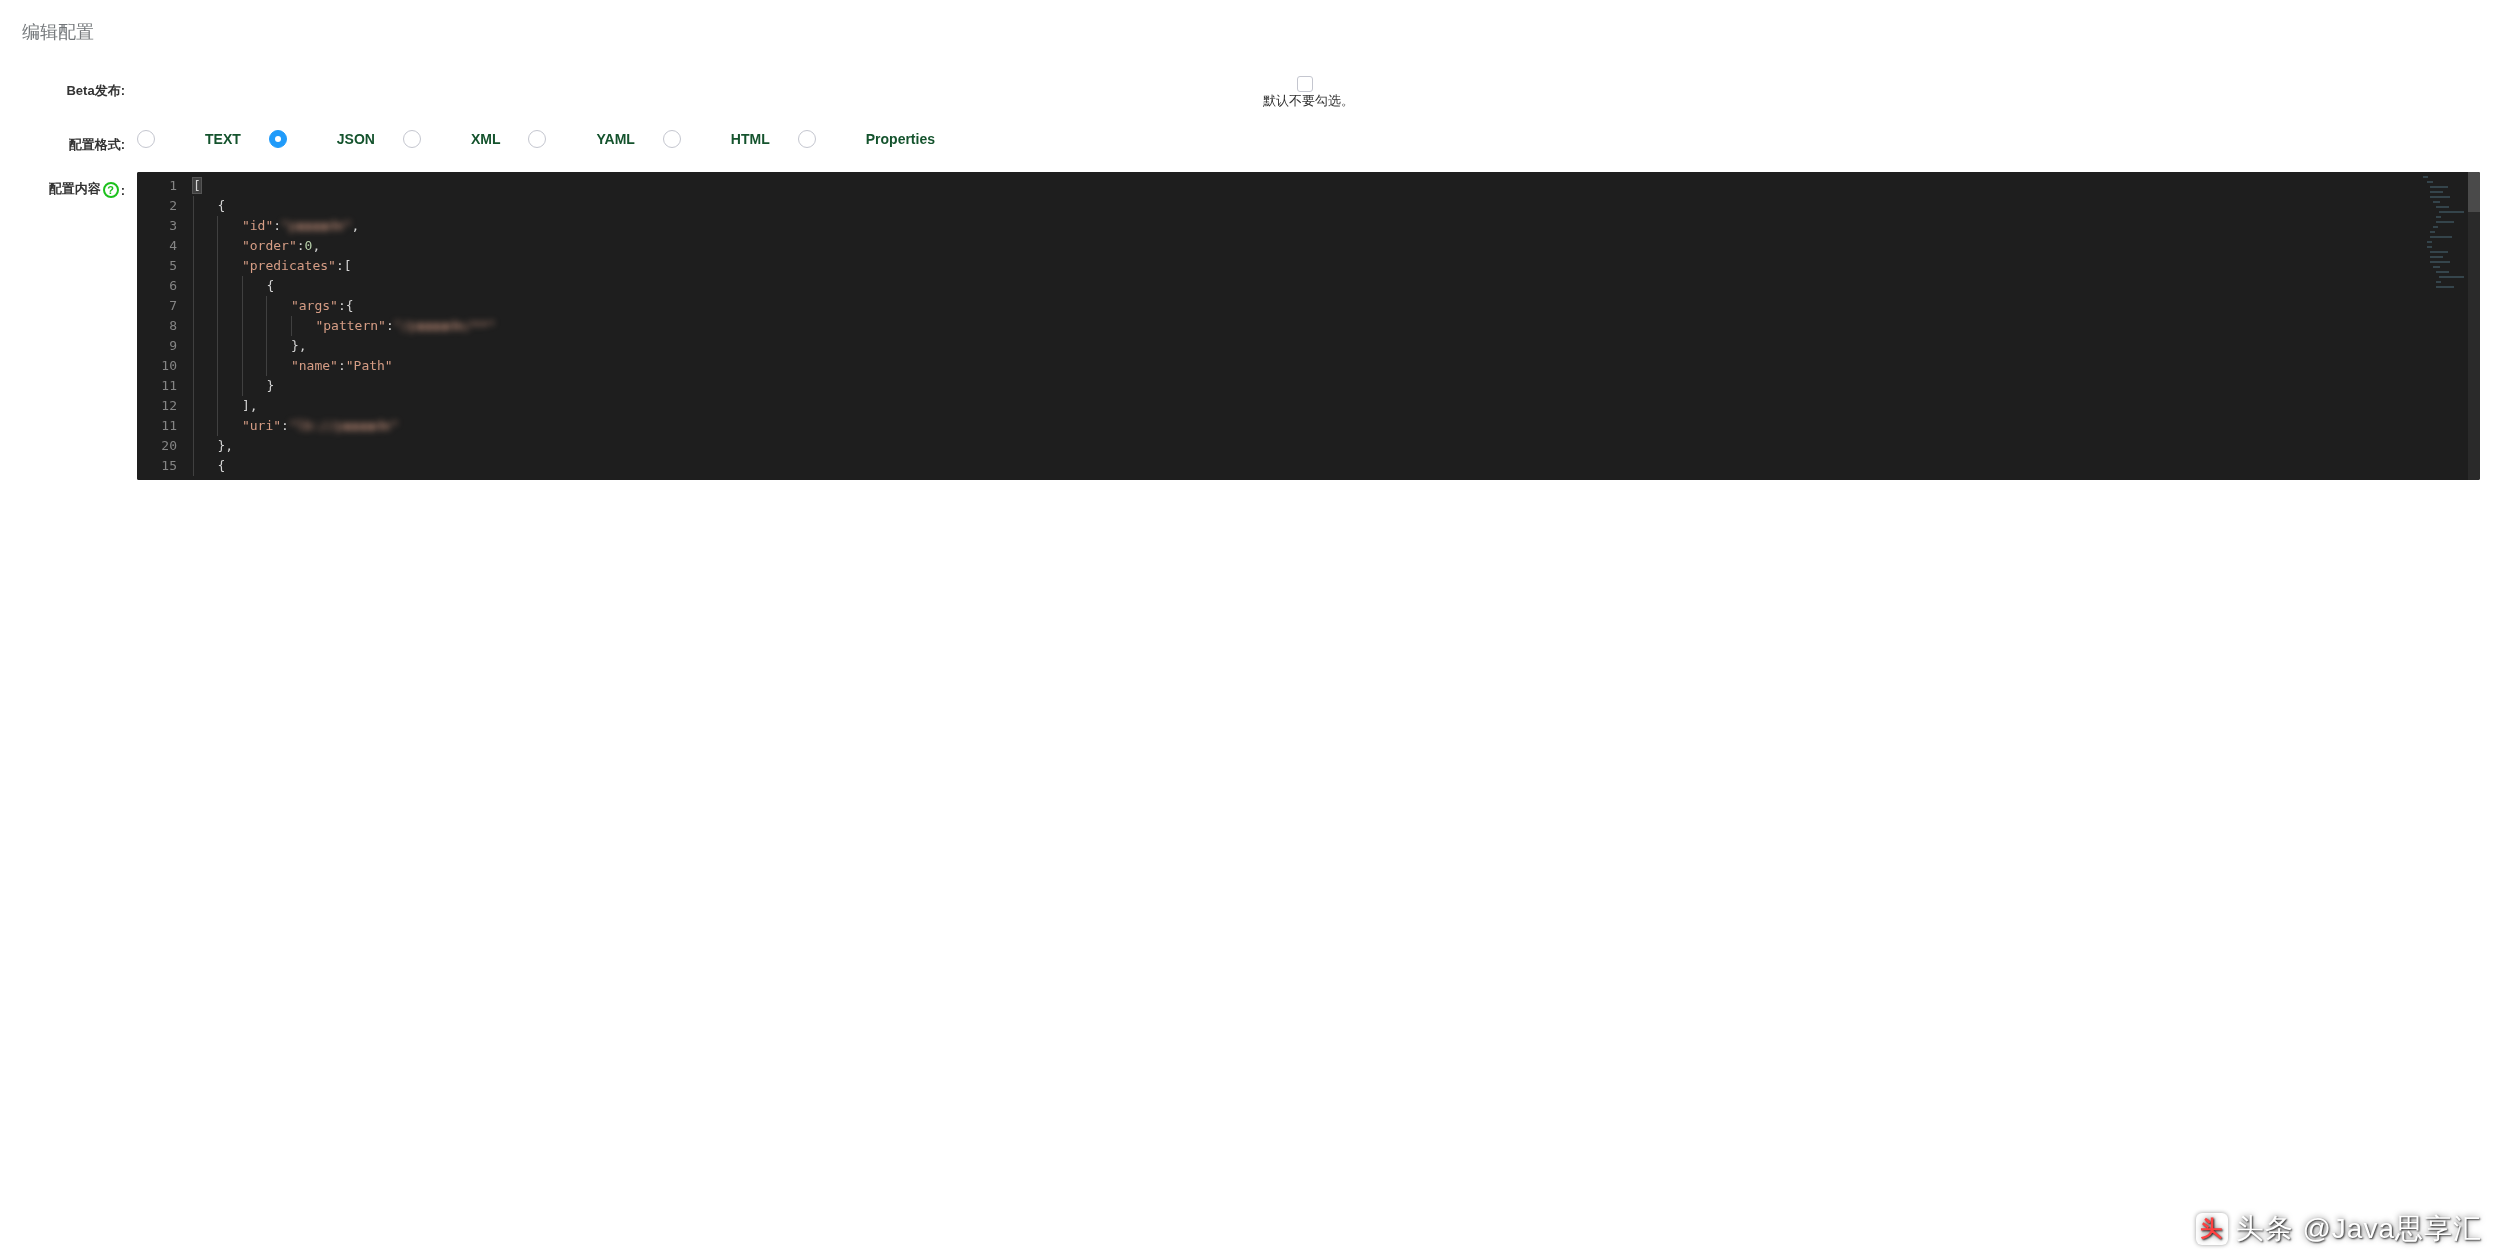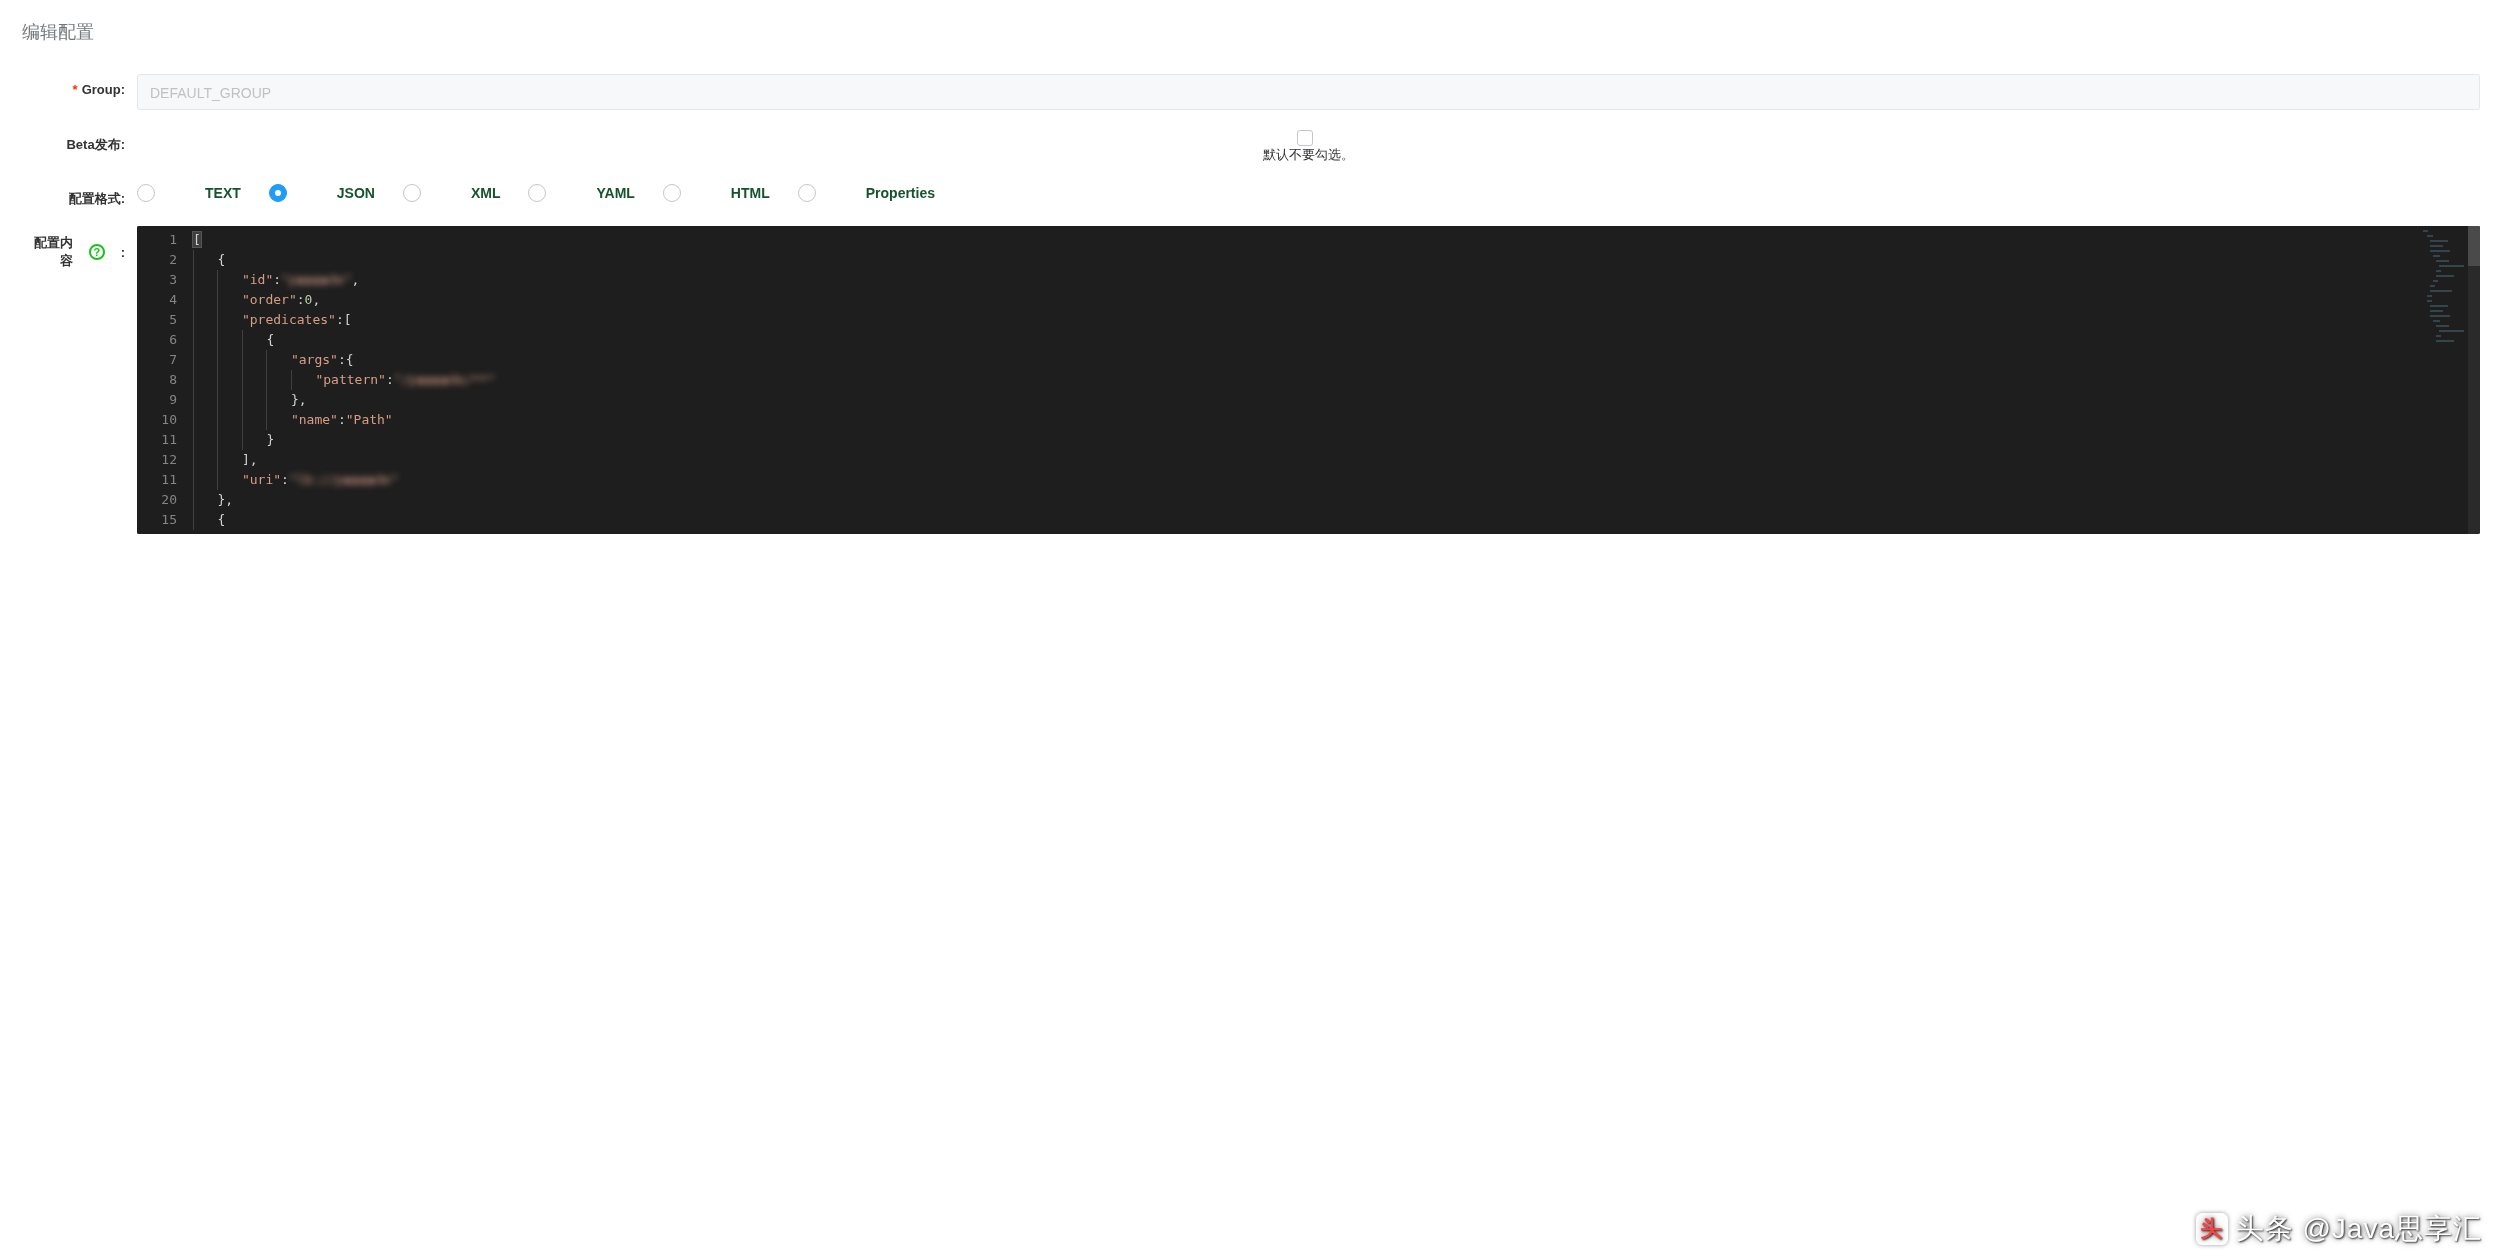--- a/index.html
+++ b/index.html
@@ -130,23 +130,23 @@
       background: #fff;
     }
     .radio-label {
       font-size: 14px;
       font-weight: 600;
       color: #14532d;
       margin-left: 42px;
     }
     .content-label {
       display: flex;
-      align-items: center;
+      align-items: flex-end;
       justify-content: flex-end;
-      gap: 16px;
+      gap: 2px;
     }
     .help-icon {
       display: inline-flex;
       align-items: center;
       justify-content: center;
       width: 16px;
       height: 16px;
       border: 2px solid #1dc11d;
       border-radius: 50%;
       color: #1dc11d;
@@ -264,28 +264,20 @@
     }
     .code-line { height: 20px; }
   </style>
 </head>
 <body>
 
 <div class="container">
   <h1 class="page-title">编辑配置</h1>
 
 
-  <div class="form-row">
-    <div class="form-label">
-      <span class="required">*</span><span>Group:</span>
-    </div>
-    <div class="form-control">
-      <div class="input-text disabled">DEFAULT_GROUP</div>
-    </div>
-  </div>
 
 
 
   <div class="form-row">
     <div class="form-label">Beta发布:</div>
     <div class="form-control">
       <div class="checkbox-wrapper">
         <div class="checkbox"></div>
         <span class="checkbox-label">默认不要勾选。</span>
       </div>

